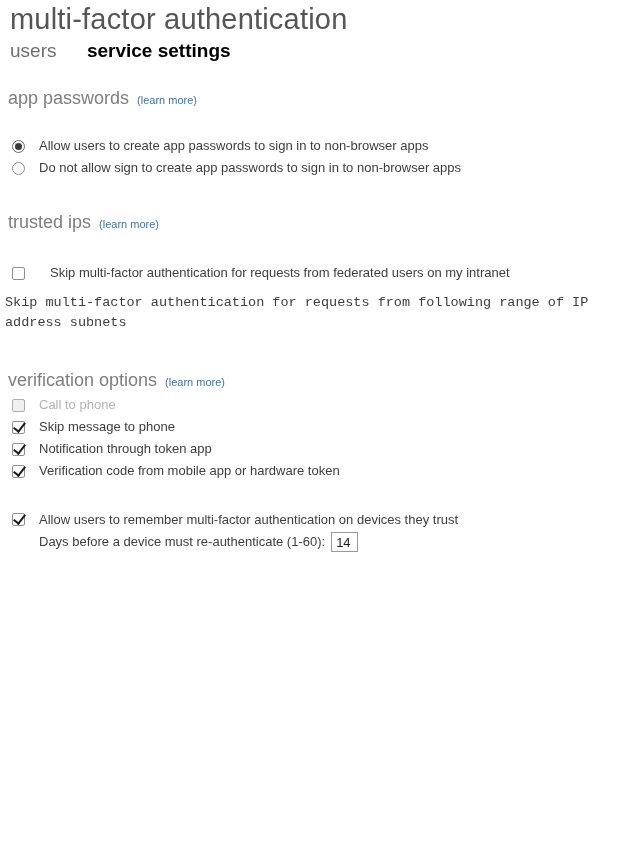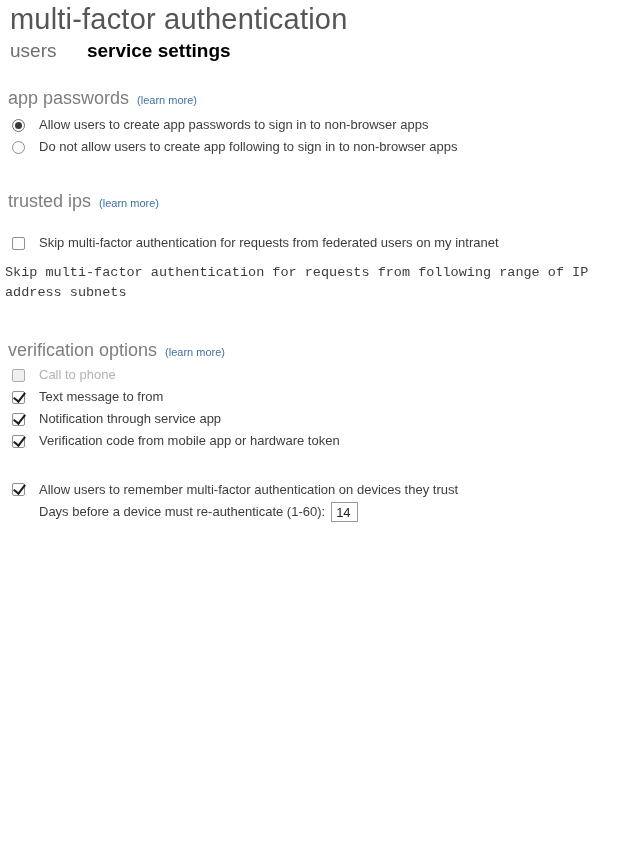--- a/index.html
+++ b/index.html
@@ -46,21 +46,21 @@
     color: #3f71a3;
     text-decoration: none;
     margin-left: 3px;
   }
   .hdr-app-passwords { margin-top: 24px; }
   .hdr-trusted-ips { margin-top: 32px; }
   .hdr-verification { margin-top: 36px; }
   .hdr-remember { margin-top: 30px; }
 
   
-  .opt-group { margin-top: 3px; }
+  .opt-group { margin-top: 24px; }
   .ctl-row {
     display: flex;
     align-items: center;
     line-height: 22px;
     font-size: 13px;
     color: #3d3d3d;
   }
   .ctl-row .ctl { margin: 0 14px 0 4px; flex: 0 0 auto; }
   .ctl-row.disabled-row label { color: #b3b3b3; }
   .ctl-row label { cursor: pointer; }
@@ -104,21 +104,21 @@
     border-bottom: 2px solid #1c1c1c;
     transform: rotate(38deg);
   }
   .checkbox.disabled {
     background: #f0f0f0;
     border-color: #adadad;
     cursor: default;
   }
 
   
-  .skip-federated-row { margin-top: 18px; }
+  .skip-federated-row { margin-top: 27px; gap: 11px; }
   .subnets-label {
     margin-top: 9px;
     margin-left: -3px;
     font-size: 13.5px;
     color: #3d3d3d;
     line-height: 20px;
     font-family: Liberation Mono, monospace;
   }
   .subnets-textarea {
     display: block;
@@ -173,21 +173,21 @@
     <a href="#" class="learn-more">(learn more)</a>
   </h2>
 
   <div class="opt-group">
     <div class="ctl-row">
       <span class="ctl radio checked"></span>
       <label>Allow users to create app passwords to sign in to non-browser apps</label>
     </div>
     <div class="ctl-row">
       <span class="ctl radio"></span>
-      <label>Do not allow users to create app following to sign in to non-browser apps</label>
+      <label>Do not allow sign to create app passwords to sign in to non-browser apps</label>
     </div>
   </div>
 
   <h2 class="section-header hdr-trusted-ips">
     <span>trusted ips</span>
     <a href="#" class="learn-more">(learn more)</a>
   </h2>
 
   <div class="ctl-row skip-federated-row">
     <span class="ctl checkbox"></span>
@@ -203,25 +203,25 @@
   </h2>
 
 
   <div class="methods-list">
     <div class="ctl-row disabled-row">
       <span class="ctl checkbox disabled"></span>
       <label>Call to phone</label>
     </div>
     <div class="ctl-row">
       <span class="ctl checkbox checked"></span>
-      <label>Text message to from</label>
+      <label>Skip message to phone</label>
     </div>
     <div class="ctl-row">
       <span class="ctl checkbox checked"></span>
-      <label>Notification through service app</label>
+      <label>Notification through token app</label>
     </div>
     <div class="ctl-row">
       <span class="ctl checkbox checked"></span>
       <label>Verification code from mobile app or hardware token</label>
     </div>
   </div>
 
 
   <div class="ctl-row allow-remember-row">
     <span class="ctl checkbox checked"></span>

